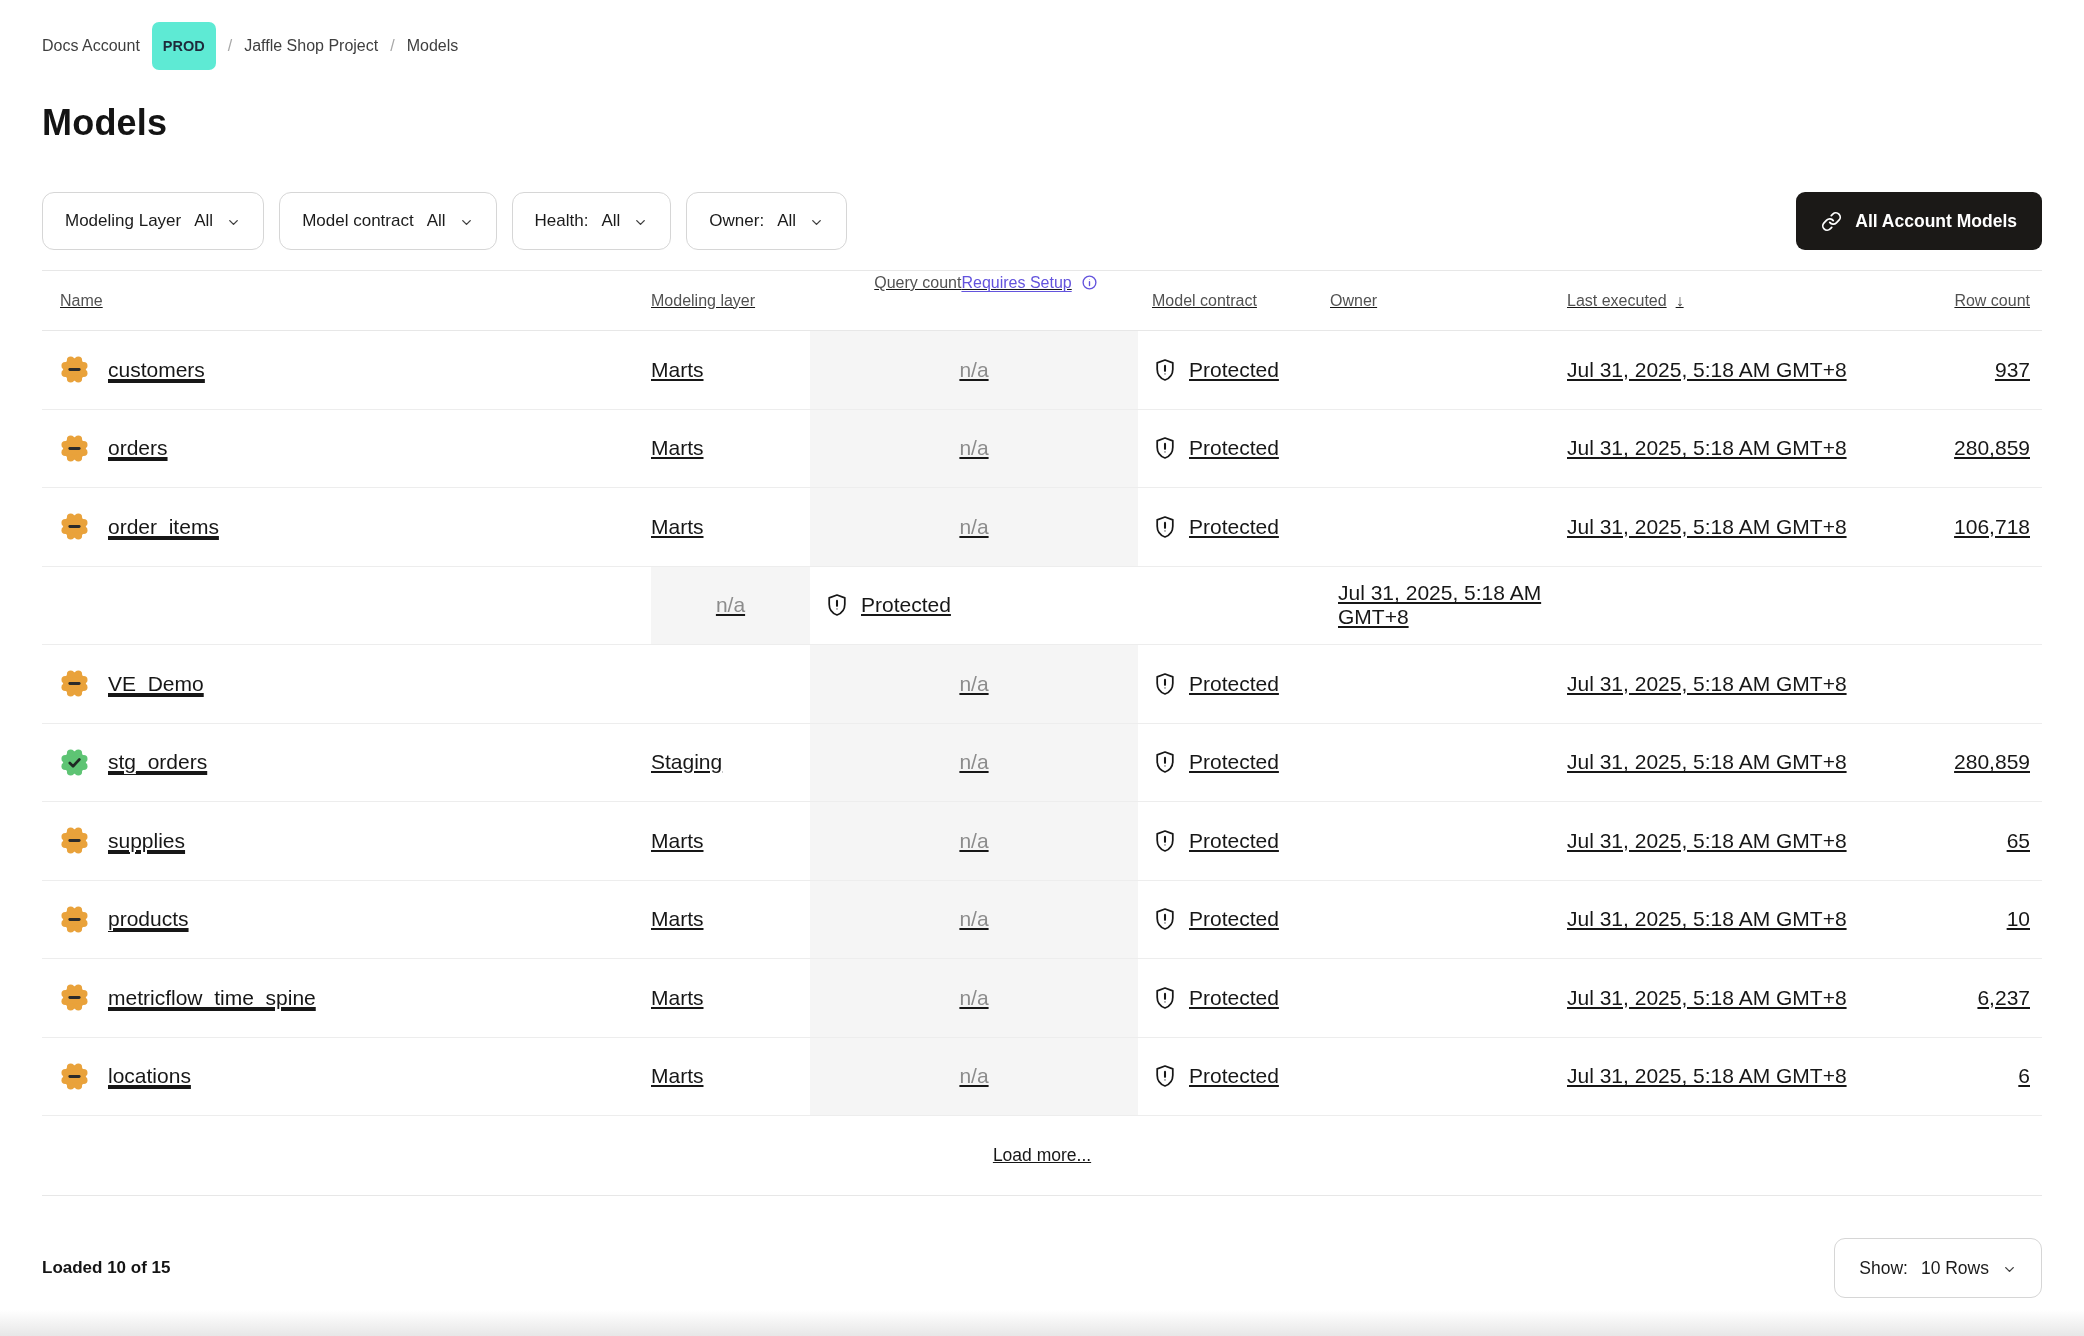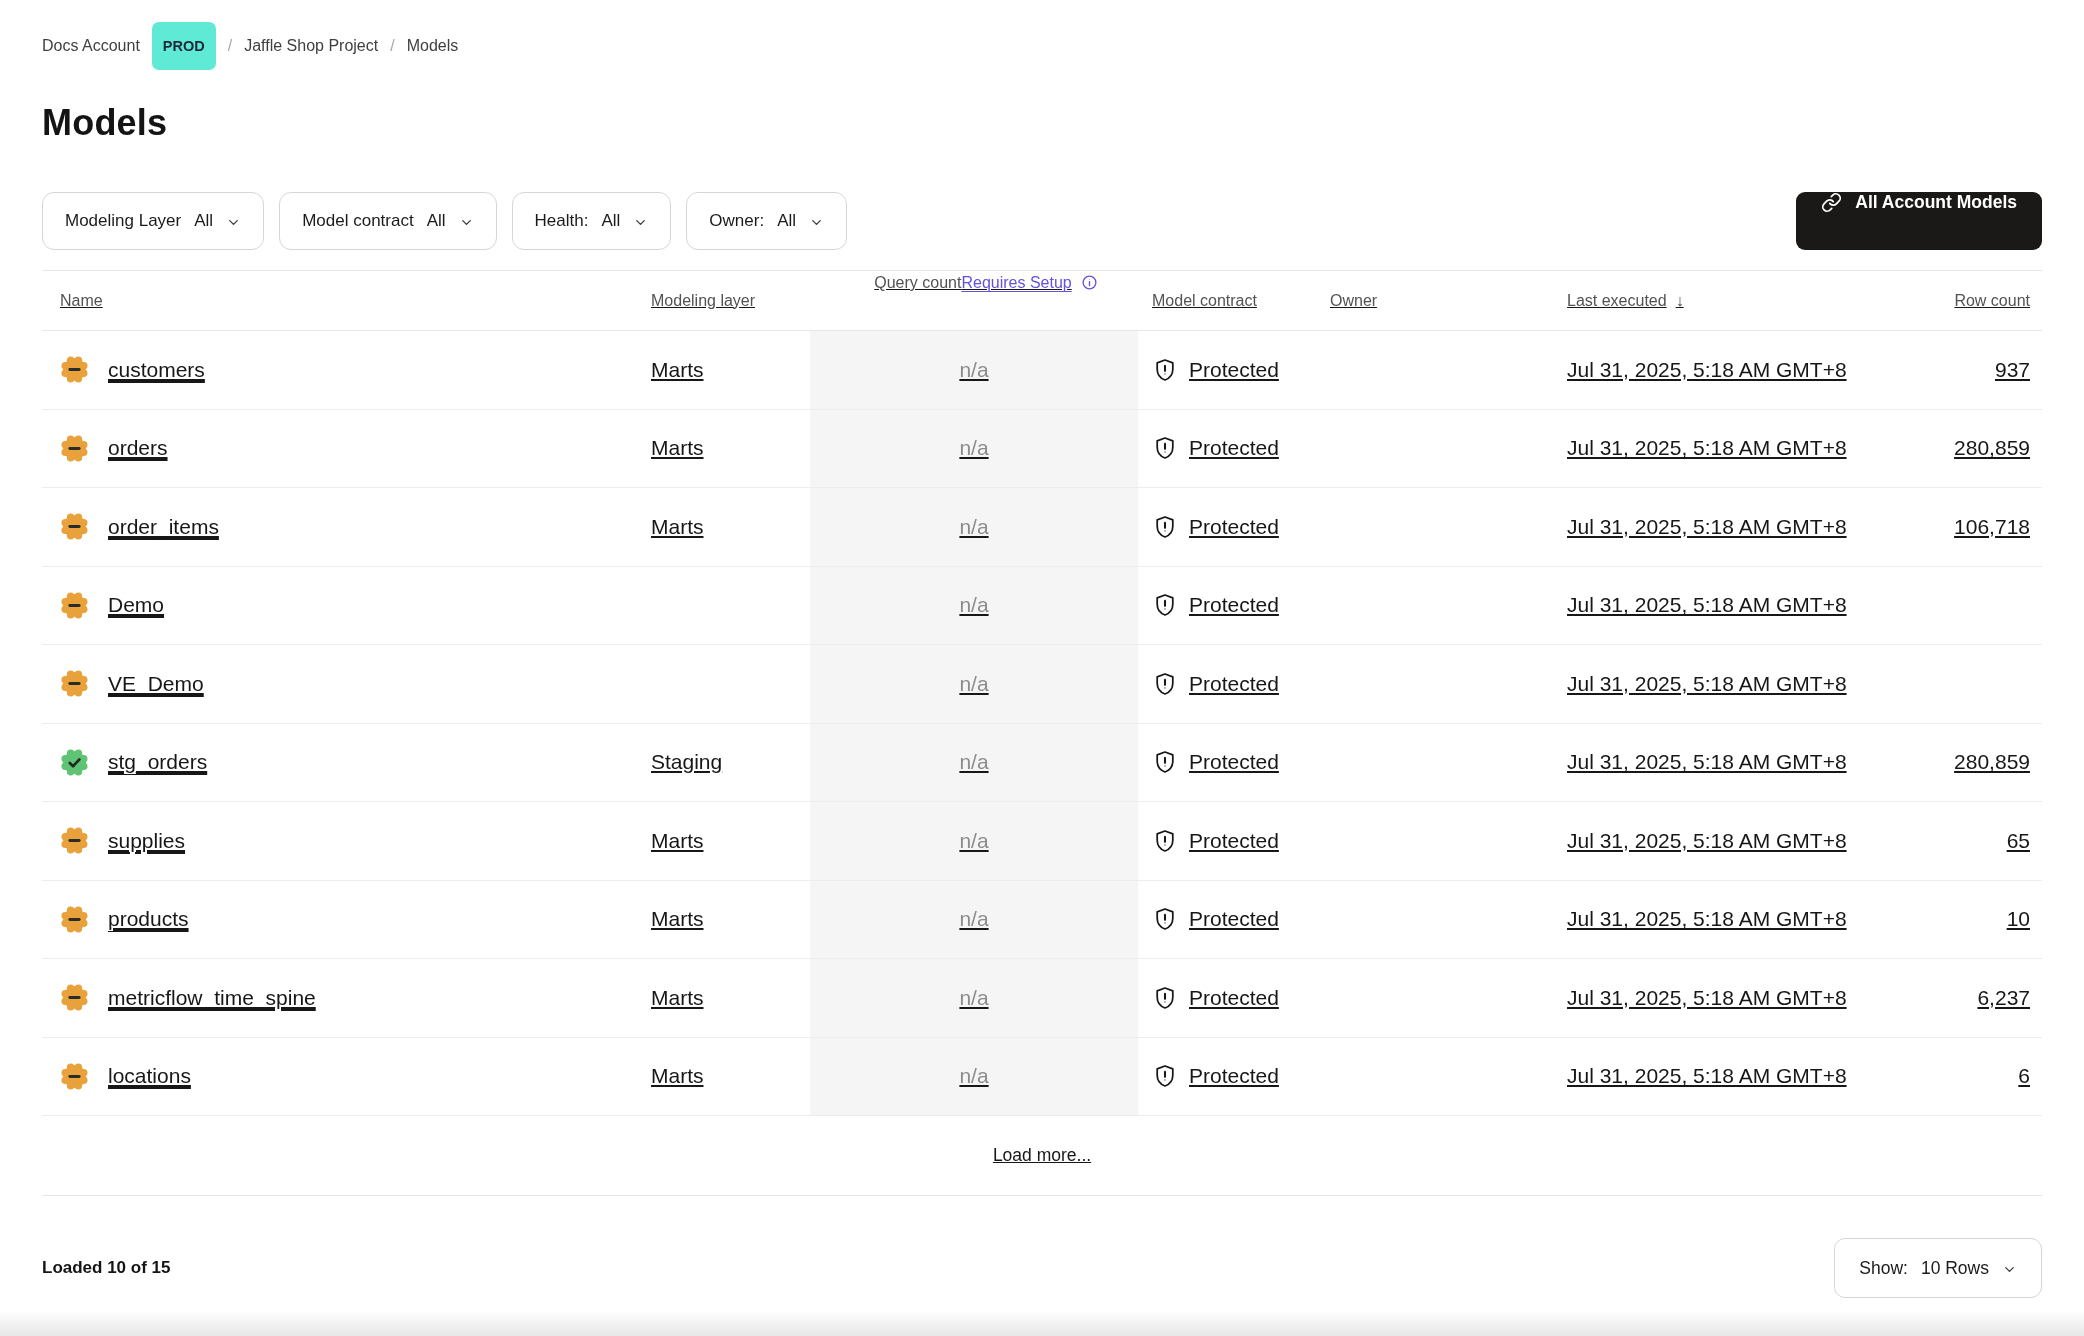--- a/index.html
+++ b/index.html
@@ -24,21 +24,21 @@
   .filters { display:flex; gap:15px; }
   .filter-btn {
     display:flex; align-items:center; gap:13px; height:58px; padding:0 22px;
     border:1px solid #d6d6d6; border-radius:12px; background:#fff; cursor:pointer;
     font-size:17px; color:#1b1b1b;
   }
   .filter-btn .f-label { font-weight:500; }
   .filter-btn .f-value { font-weight:500; }
   .chev { display:inline-flex; margin-top:2px; }
   .primary-btn {
-    margin-left:auto; display:flex; gap:13px; height:58px; padding:0 25px;
+    margin-left:auto; display:flex; align-items:center; gap:13px; height:58px; padding:0 25px;
     background:#1b1917; color:#fff; border:none; border-radius:9px; cursor:pointer;
     font-size:17.5px; font-weight:600; font-family:inherit;
   }
 
   
   .table { margin-top:20px;text-decoration:underline; }
   .thead, .tr { display:grid; grid-template-columns: 609px 159px 328px 178px 229px 335px 172px; }
   .thead {
     border-top:1px solid #e7e7e7; border-bottom:1px solid #e7e7e7;
     height:61px; color:#525252; font-size:16px;
@@ -277,39 +277,20 @@
               </svg>
             </span>
       <span class="contract-text">Protected</span>
     </div>
     <div class="td owner"></div>
     <div class="td exec">Jul 31, 2025, 5:18 AM GMT+8</div>
     <div class="td rowcount">106,718</div>
   </div>
 
   <div class="tr">
-    <div class="td name">
-      <span class="badge-icon">
-              <svg width="29" height="29" viewBox="0 0 24 24">
-                <g fill="#E9A23B">
-                  <circle cx="12" cy="12" r="9.4"></circle>
-                  <circle cx="19.67" cy="15.18" r="3.1"></circle>
-                  <circle cx="15.18" cy="19.67" r="3.1"></circle>
-                  <circle cx="8.82" cy="19.67" r="3.1"></circle>
-                  <circle cx="4.33" cy="15.18" r="3.1"></circle>
-                  <circle cx="4.33" cy="8.82" r="3.1"></circle>
-                  <circle cx="8.82" cy="4.33" r="3.1"></circle>
-                  <circle cx="15.18" cy="4.33" r="3.1"></circle>
-                  <circle cx="19.67" cy="8.82" r="3.1"></circle>
-                </g>
-                <path d="M8.1 12h7.8" stroke="#2b2b2b" stroke-width="2.3" stroke-linecap="round" fill="none"></path>
-              </svg>
-            </span>
-      <a class="model-link">Demo</a>
-    </div>
     <div class="td layer"></div>
     <div class="td query">n/a</div>
     <div class="td contract">
       <span class="shield">
               <svg width="26" height="26" viewBox="0 0 24 24" fill="none" stroke="#171717" stroke-width="1.6" stroke-linecap="round" stroke-linejoin="round">
                 <path d="M12 2.8l7.2 2.6v5.8c0 4.6-3 8.4-7.2 10-4.2-1.6-7.2-5.4-7.2-10V5.4z"></path>
                 <path d="M12 8.2v4.6" stroke-width="1.9"></path>
                 <circle cx="12" cy="15.6" r="0.55" fill="#171717" stroke="none"></circle>
               </svg>
             </span>

